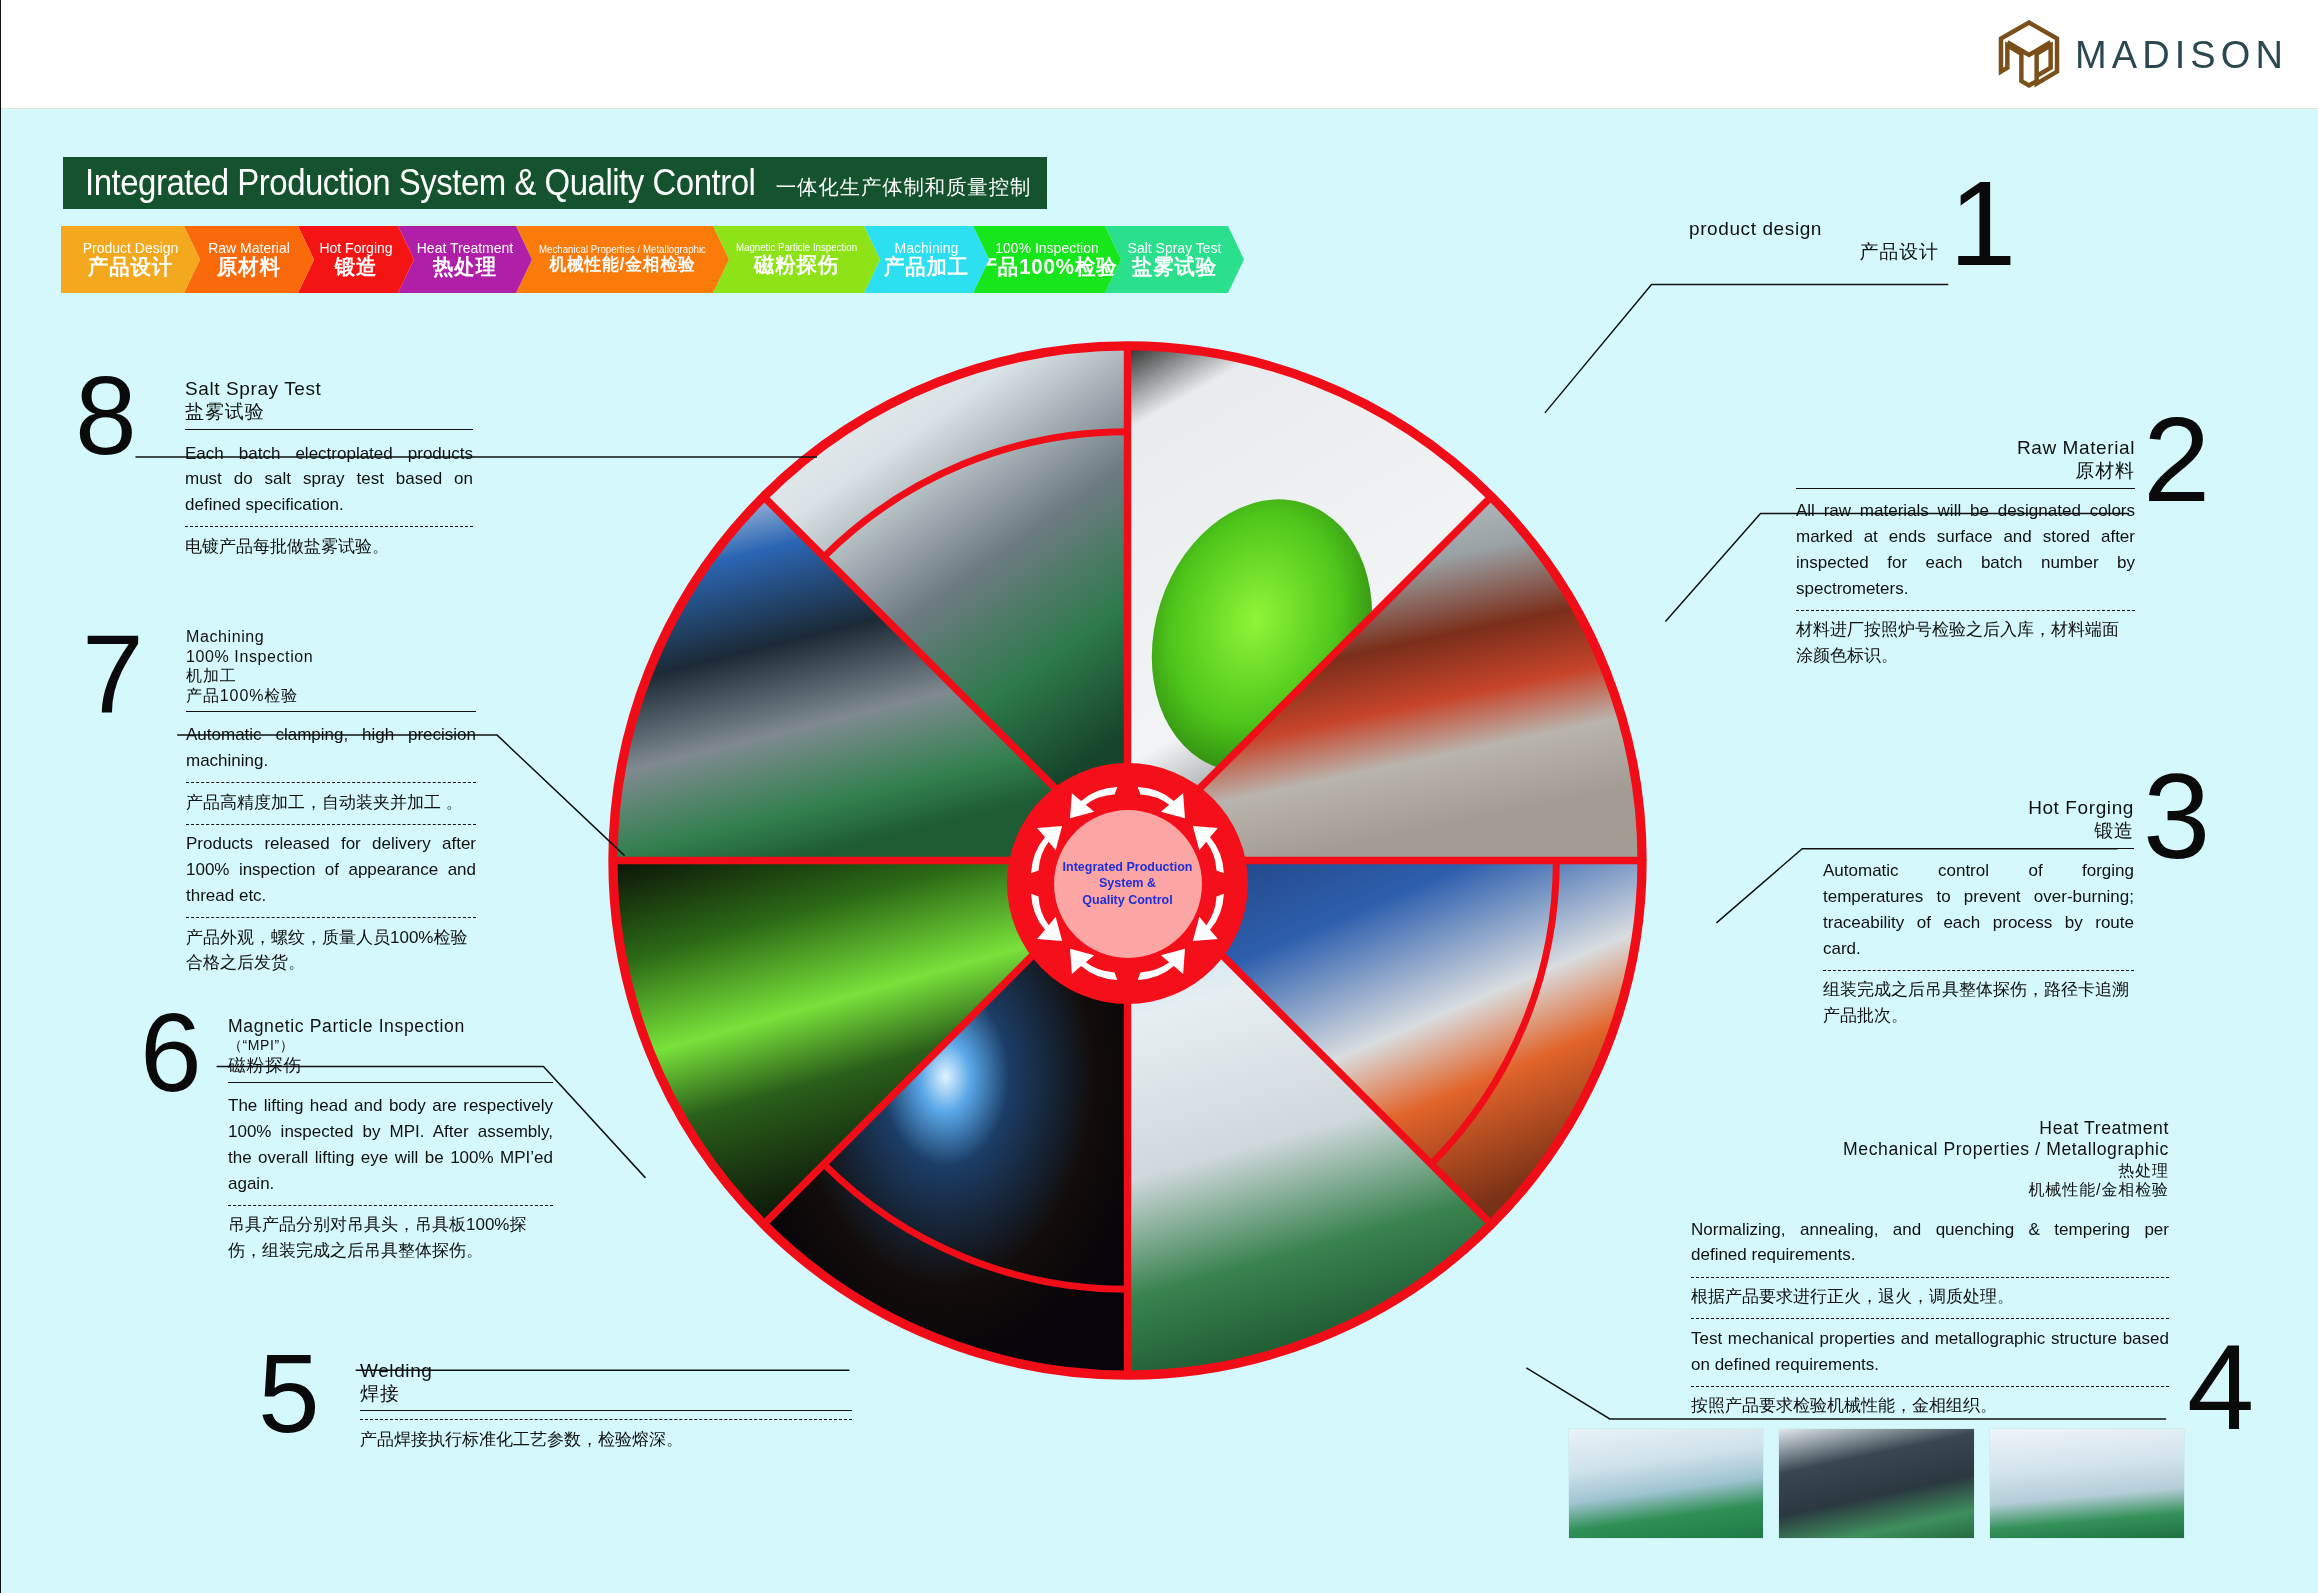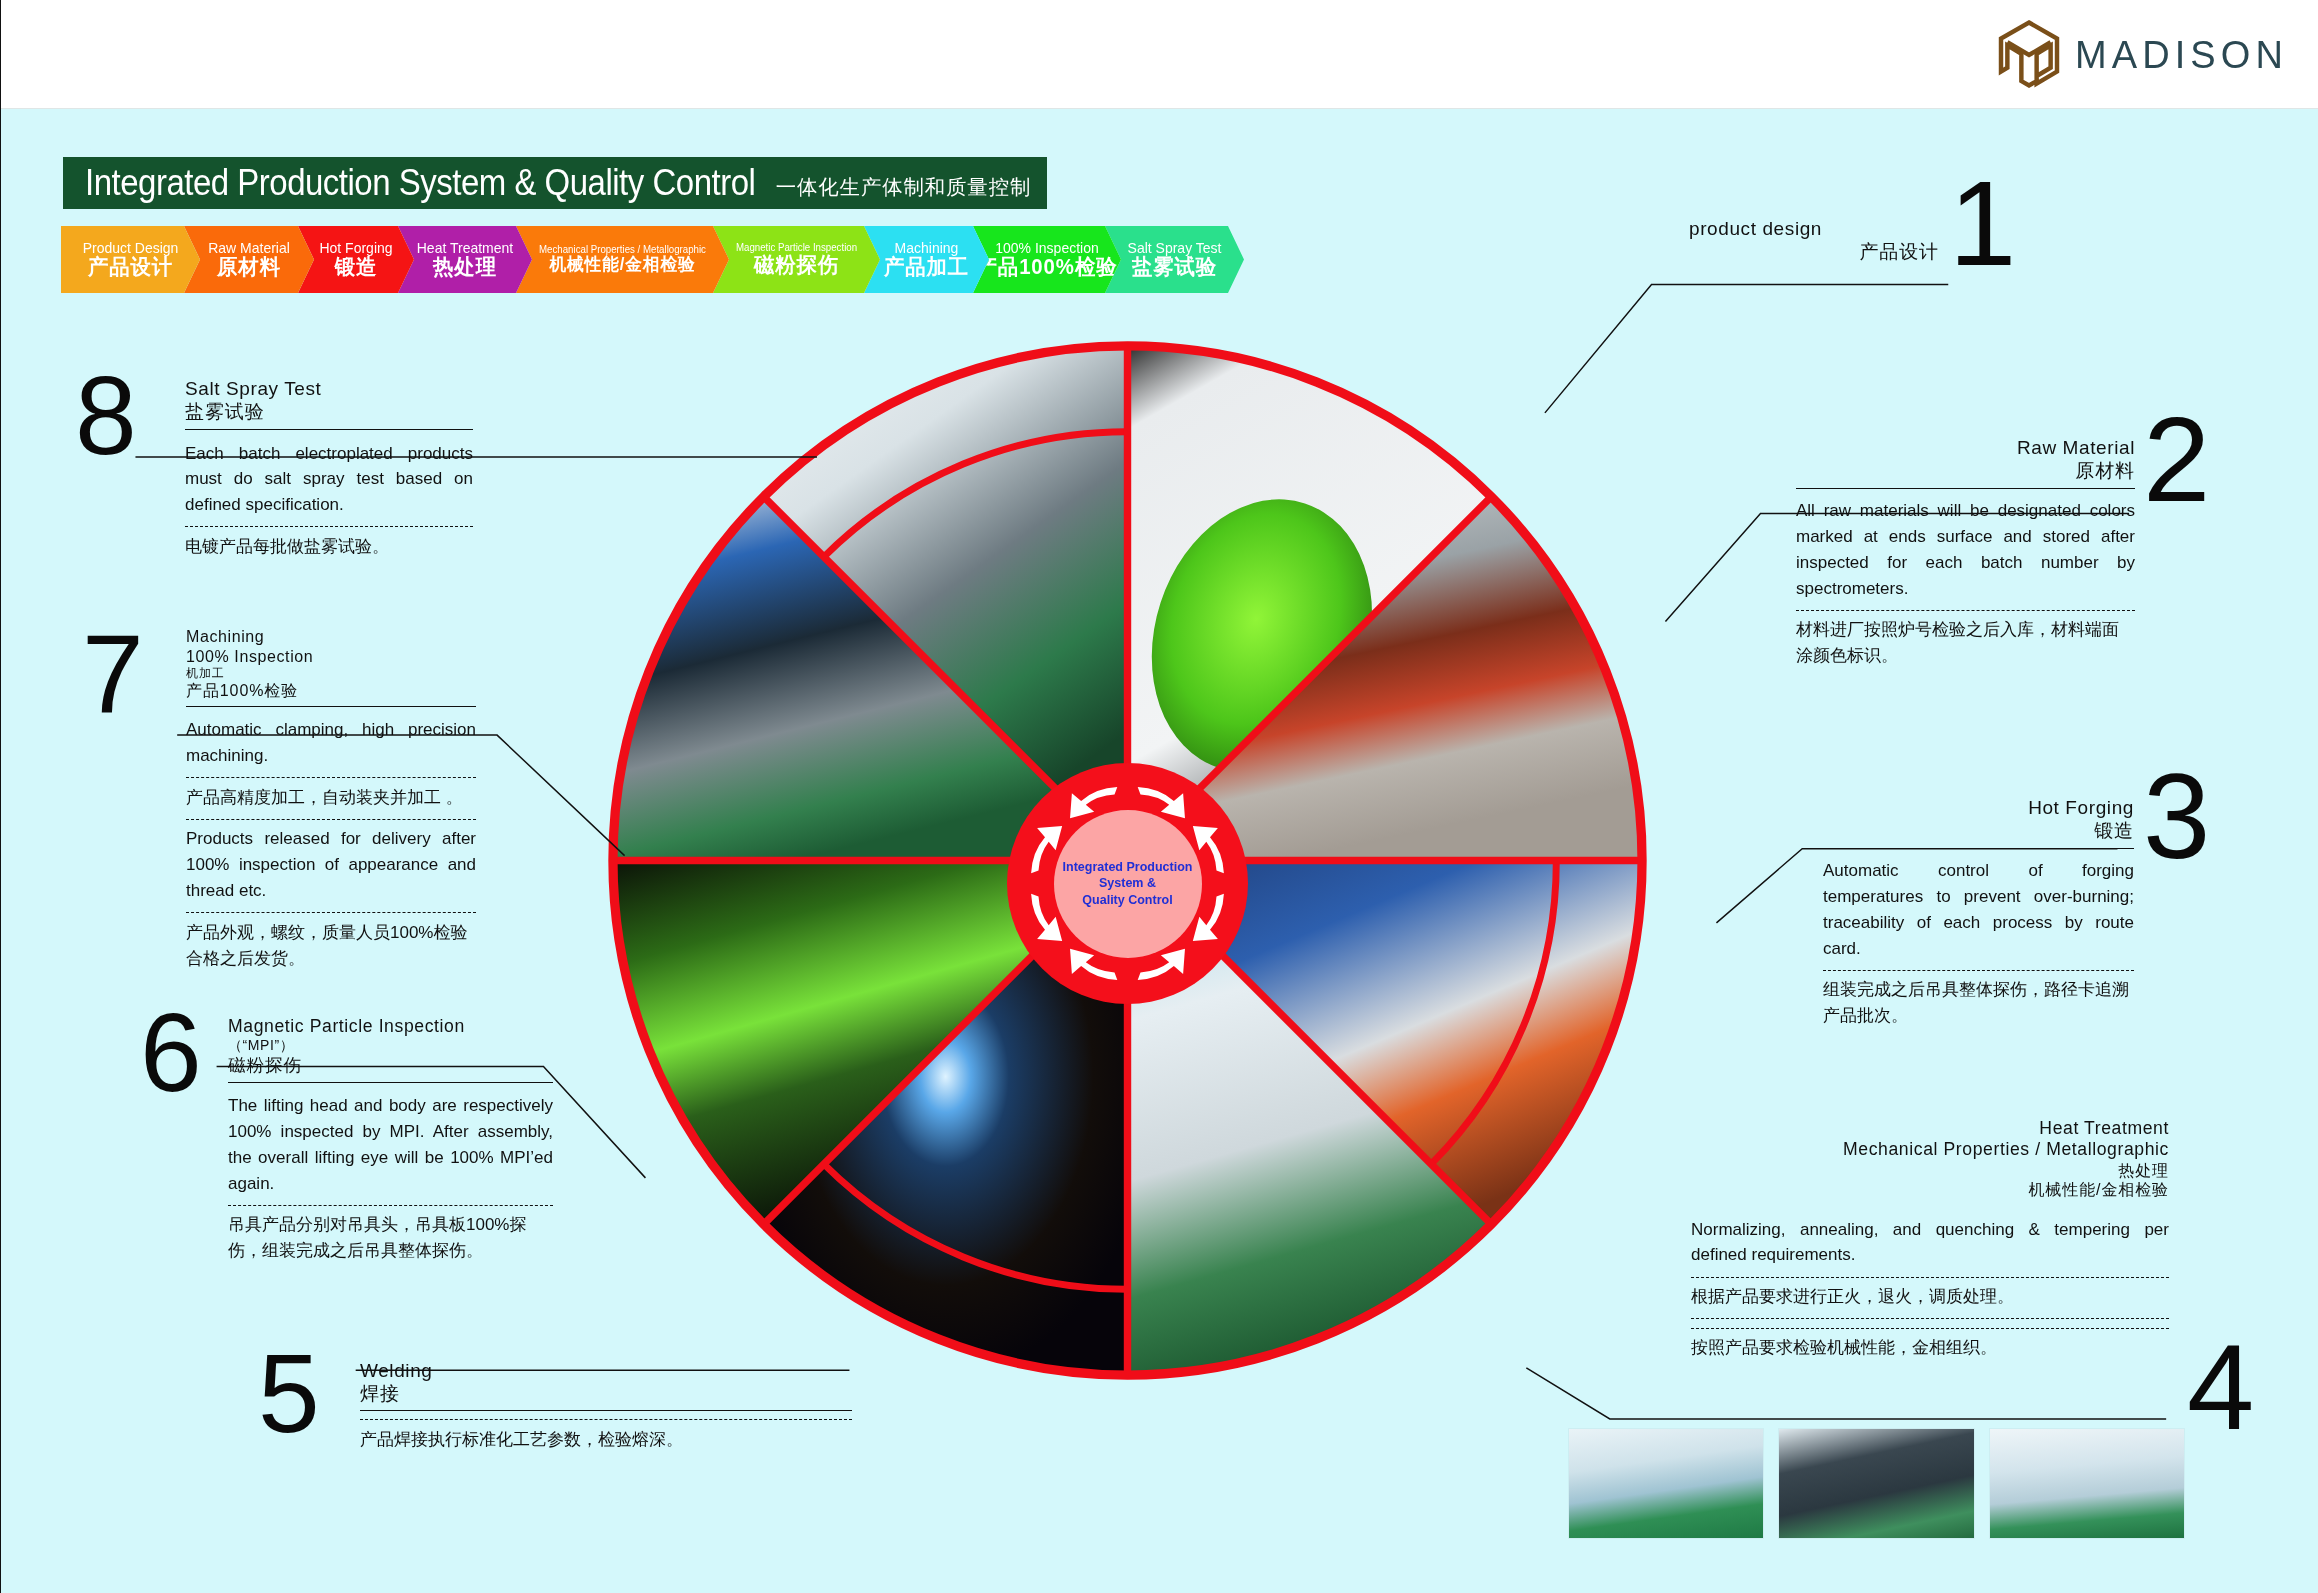--- a/index.html
+++ b/index.html
@@ -345,21 +345,21 @@
     <div class="body-en">Each batch electroplated products must do salt spray test based on defined specification.</div>
     <div class="dashrule"></div>
     <div class="body-cn">电镀产品每批做盐雾试验。</div>
   </div>
 
   <div class="bignum" style="left:81px;top:627px;font-size:111px;">7</div>
   <div class="item" style="left:185px;top:627px;width:290px;">
     <div class="item-head">
       <div class="head-en" style="font-size:16px;">Machining</div>
       <div class="head-en" style="font-size:16px;">100% Inspection</div>
-      <div class="head-cn" style="font-size:12px;">机加工</div>
+      <div class="head-cn" style="font-size:16px;">机加工</div>
       <div class="head-cn" style="font-size:16px;">产品100%检验</div>
     </div>
     <div class="rule"></div>
     <div class="body-en">Automatic clamping, high precision machining.</div>
     <div class="dashrule"></div>
     <div class="body-cn">产品高精度加工，自动装夹并加工 。</div>
     <div class="dashrule"></div>
     <div class="body-en">Products released for delivery after 100% inspection of appearance and thread etc.</div>
     <div class="dashrule"></div>
     <div class="body-cn">产品外观，螺纹，质量人员100%检验合格之后发货。</div>
@@ -427,20 +427,21 @@
       <div class="head-en" style="font-size:17.6px;">Heat Treatment</div>
       <div class="head-en" style="font-size:17.6px;">Mechanical Properties / Metallographic</div>
       <div class="head-cn" style="font-size:16px;">热处理</div>
       <div class="head-cn" style="font-size:16px;">机械性能/金相检验</div>
     </div>
     <div style="height:16.7px;"></div>
     <div class="body-en">Normalizing, annealing, and quenching &amp; tempering per defined requirements.</div>
     <div class="dashrule"></div>
     <div class="body-cn">根据产品要求进行正火，退火，调质处理。</div>
     <div class="dashrule"></div>
+    <div class="body-en">Test mechanical properties and metallographic structure based on defined requirements.</div>
     <div class="dashrule"></div>
     <div class="body-cn">按照产品要求检验机械性能，金相组织。</div>
   </div>
 
   <div id="photostrip">
     <div class="photo lab-a"></div>
     <div class="photo lab-b"></div>
     <div class="photo lab-c"></div>
   </div>
 

